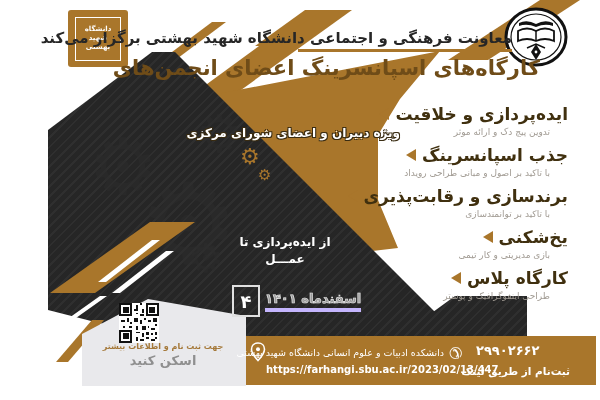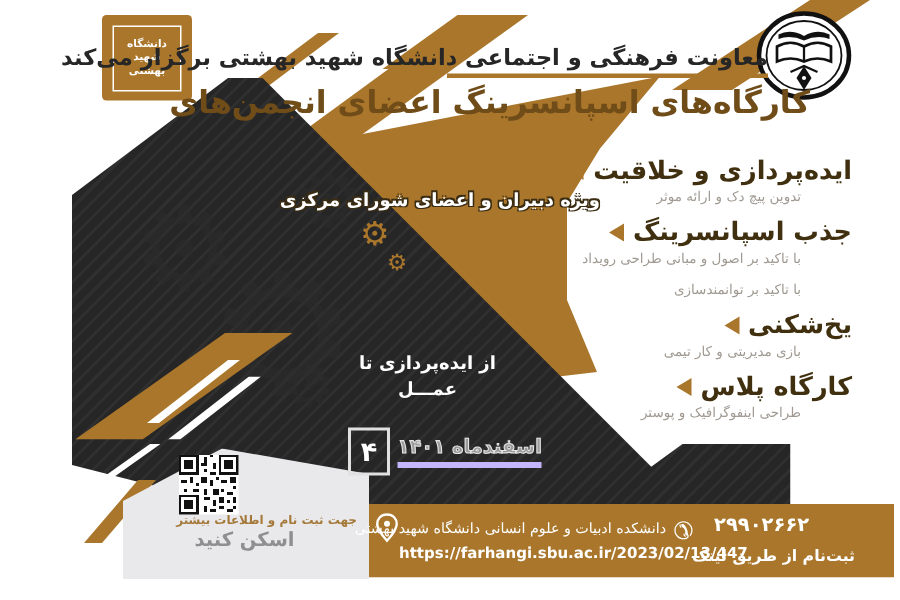--- a/index.html
+++ b/index.html
@@ -51,32 +51,32 @@
   .main-title{position:absolute;right:60px;top:56px;font-size:21px;font-weight:bold;color:#6f4c18;white-space:nowrap;}
   .sub1{position:absolute;right:212px;top:95px;font-size:20px;font-weight:bold;color:#ffffff;white-space:nowrap;}
   .sub2{position:absolute;right:200px;top:126px;font-size:12px;font-weight:bold;color:#ffffff;white-space:nowrap;
         text-shadow:1px 1px 0 #3a2c12,-1px -1px 0 #3a2c12,1px -1px 0 #3a2c12,-1px 1px 0 #3a2c12;}
 
   .w-list{position:absolute;left:378px;top:104px;width:190px;display:flex;flex-direction:column;}
   .w-item{display:flex;flex-direction:column;align-items:flex-end;margin-bottom:8px;}
   .w-trow{display:flex;align-items:center;gap:6px;}
   .tri{width:0;height:0;border-top:6px solid transparent;border-bottom:6px solid transparent;border-right:10px solid #a9762b;}
   .w-title{font-size:17px;font-weight:bold;color:#40300f;white-space:nowrap;}
-  .w-note{font-size:9px;color:#a09a92;margin-top:3px;margin-right:34px;white-space:nowrap;}
+  .w-note{font-size:9px;color:#a09a92;margin-top:3px;margin-right:18px;white-space:nowrap;}
 
   .tagline{position:absolute;left:208px;top:234px;width:130px;text-align:center;color:#fff;
            font-size:12px;font-weight:bold;line-height:1.45;white-space:nowrap;margin-left:12px;}
   .date-row{position:absolute;left:232px;top:285px;display:flex;align-items:center;}
   .date-box{width:24px;height:28px;border:2px solid #e0e0e0;display:flex;align-items:center;justify-content:center;
             color:#fff;font-size:18px;font-weight:bold;}
   .date-text{margin-left:5px;font-size:13px;font-weight:bold;color:#9a9a9a;-webkit-text-stroke:.7px #e6e6e6;
              border-bottom:4px solid #c4b5fd;padding-bottom:2px;white-space:nowrap;}
 
   .qr-code{position:absolute;left:119px;top:303px;}
-  .qr-t1{position:absolute;left:88px;top:342px;width:150px;font-size:8px;font-weight:bold;color:#a5793a;white-space:nowrap;}
+  .qr-t1{position:absolute;left:88px;top:342px;width:150px;text-align:center;font-size:8px;font-weight:bold;color:#a5793a;white-space:nowrap;}
   .qr-t2{position:absolute;left:88px;top:353px;width:150px;text-align:center;font-size:13px;font-weight:bold;color:#8f8f8f;white-space:nowrap;}
 
   .f-loc{position:absolute;left:272px;top:347px;width:172px;text-align:center;font-size:9.5px;color:#fff;white-space:nowrap;}
   .f-pin{position:absolute;left:250px;top:342px;}
   .f-phone-icon{position:absolute;left:449px;top:344px;font-size:16px;color:#fff;transform:scaleX(-1);}
   .f-phone{position:absolute;left:476px;top:343px;width:92px;font-size:13px;font-weight:bold;color:#fff;letter-spacing:1px;white-space:nowrap;}
   .f-url{position:absolute;left:266px;top:364px;width:202px;text-align:center;font-size:10px;font-weight:bold;color:#fff;direction:ltr;white-space:nowrap;}
   .f-reg{position:absolute;left:476px;top:365px;width:94px;text-align:center;font-size:10.5px;font-weight:bold;color:#fff;white-space:nowrap;}
 </style>
 </head>
@@ -149,20 +149,24 @@
       <div class="w-note rtl">تدوین پیچ دک و ارائه موثر</div>
     </div>
     <div class="w-item">
       <div class="w-trow">
         <span class="tri"></span>
         <span class="w-title rtl">جذب اسپانسرینگ</span>
       </div>
       <div class="w-note rtl">با تاکید بر اصول و مبانی طراحی رویداد</div>
     </div>
     <div class="w-item">
+      <div class="w-trow">
+        <span class="tri"></span>
+        <span class="w-title rtl">برندسازی و رقابت‌پذیری</span>
+      </div>
       <div class="w-note rtl">با تاکید بر توانمندسازی</div>
     </div>
     <div class="w-item">
       <div class="w-trow">
         <span class="tri"></span>
         <span class="w-title rtl">یخ‌شکنی</span>
       </div>
       <div class="w-note rtl">بازی مدیریتی و کار تیمی</div>
     </div>
     <div class="w-item">

